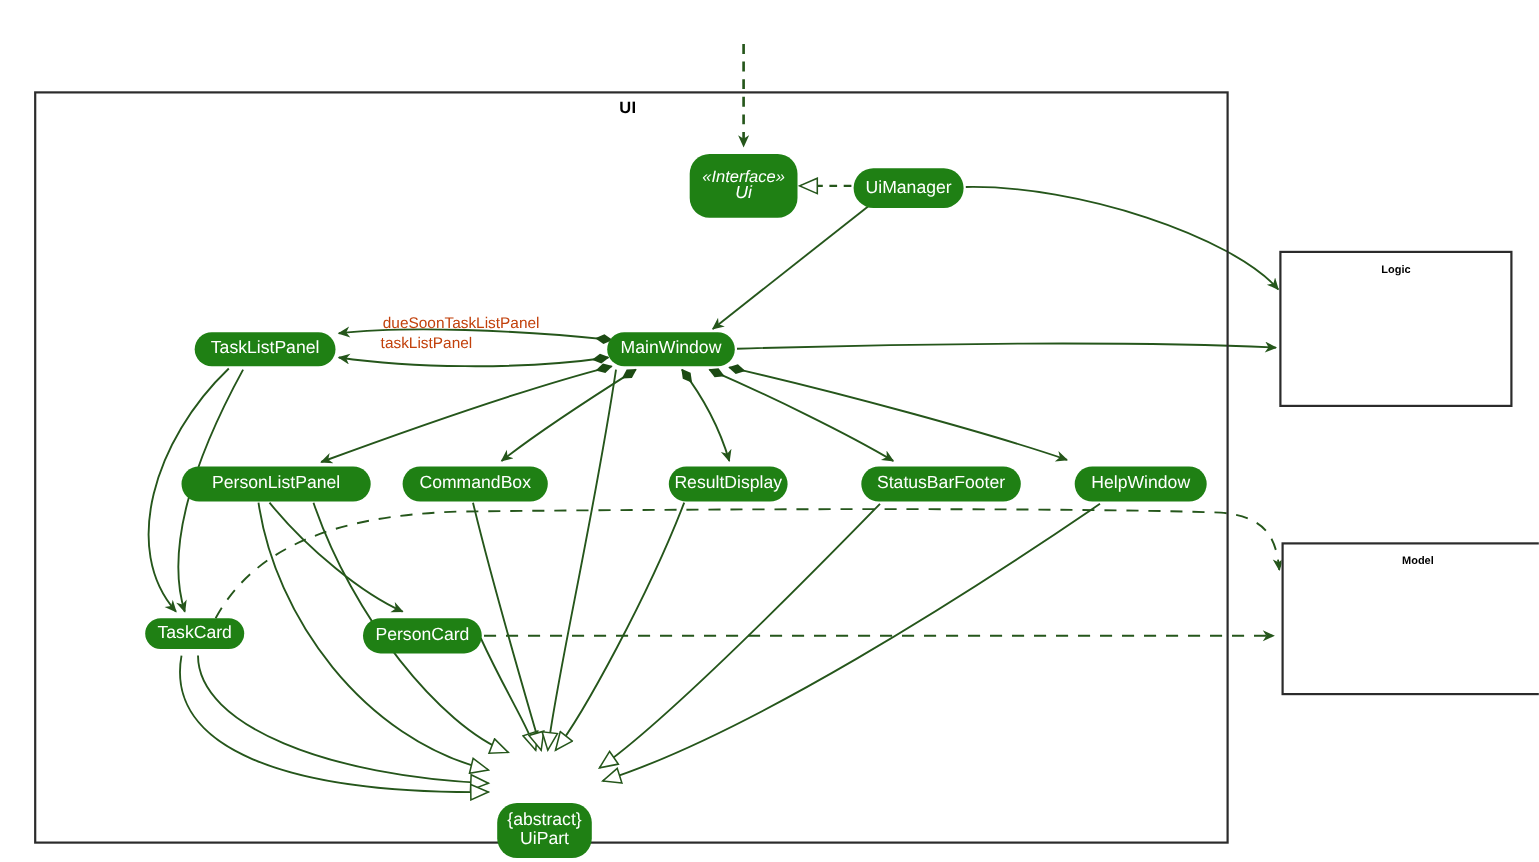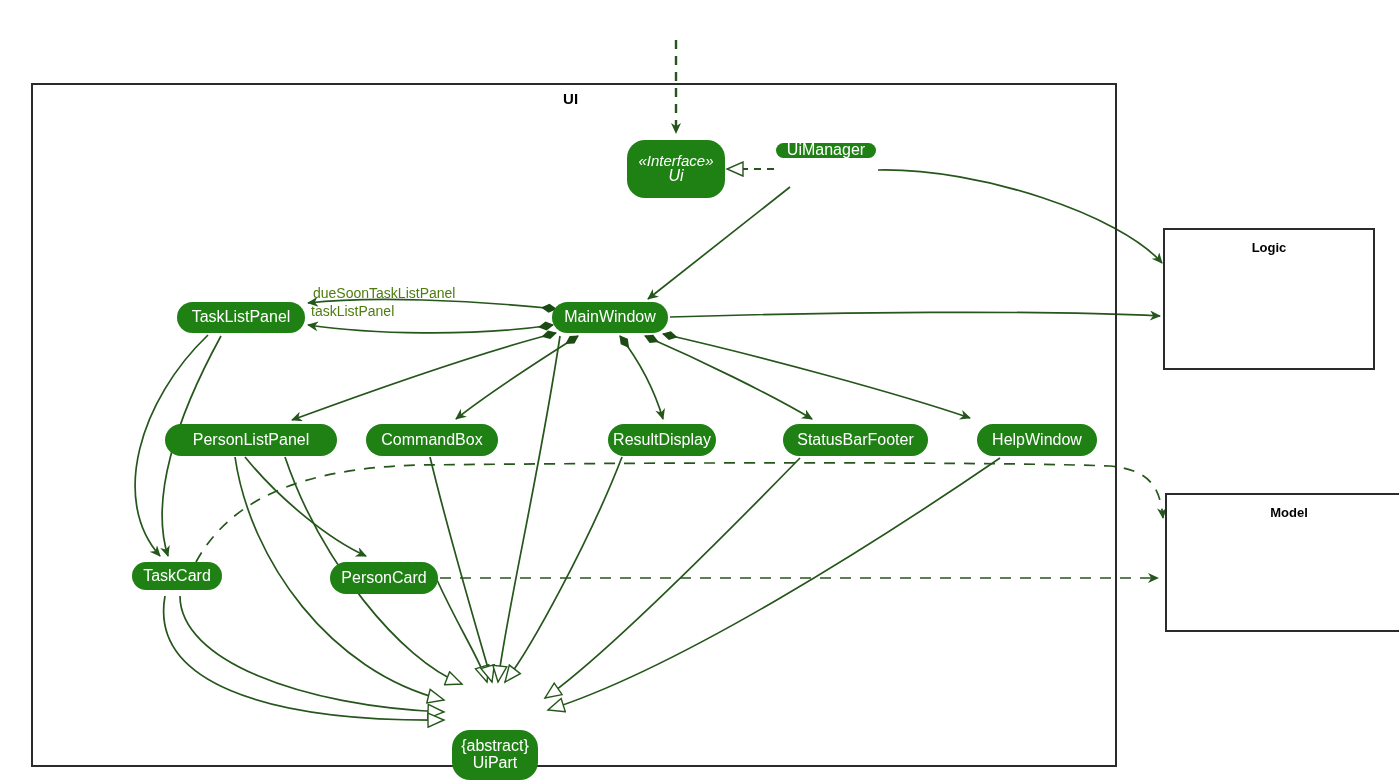--- a/index.html
+++ b/index.html
@@ -30,21 +30,21 @@
     position:absolute;
     border:2px solid #2b2b2b;
     background:#ffffff;
     box-sizing:border-box;
   }
   .extbox .lbl{
     position:absolute;
     left:0;right:0;top:10px;
     text-align:center;
     font-weight:bold;
-    font-size:13px;
+    font-size:10px;
     color:#000000;
   }
 
   .node{
     position:absolute;
     background:#1f8014;
     color:#ffffff;
     box-sizing:border-box;
     display:flex;
     flex-direction:column;
@@ -58,23 +58,24 @@
     border-radius:18px;
   }
   .node .stereo{font-style:italic;font-size:15px;}
   .node .nm{font-size:16px;}
   .node.iface .nm{font-style:italic;}
   .node.abstract .stereo{font-style:normal;font-size:16px;}
 
   .edge-label{
     position:absolute;
     font-size:14px;
-    color:#4d7c0f;
+    color:#c2410c;
     background:transparent;
     white-space:nowrap;
+    margin-left:35px;
   }
 </style>
 </head>
 <body>
 
 <div id="stage">
 
   <svg id="wires" viewBox="0 0 1399 784" xmlns="http://www.w3.org/2000/svg">
     <defs>
       <marker id="arrOpen" markerWidth="14" markerHeight="14" refX="11" refY="5" orient="auto" markerUnits="userSpaceOnUse">
@@ -147,21 +148,21 @@
   </div>
   <div class="extbox" style="left:1165px;top:493px;width:248px;height:139px;">
     <div class="lbl">Model</div>
   </div>
 
   <div class="node iface" style="left:627px;top:140px;width:98px;height:58px;">
     <span class="stereo">«Interface»</span>
     <span class="nm">Ui</span>
   </div>
 
-  <div class="node" style="left:776px;top:143px;width:100px;height:15px;">
+  <div class="node" style="left:776px;top:153px;width:100px;height:36px;">
     <span class="nm">UiManager</span>
   </div>
 
   <div class="node" style="left:552px;top:302px;width:116px;height:31px;">
     <span class="nm">MainWindow</span>
   </div>
 
   <div class="node" style="left:177px;top:302px;width:128px;height:31px;">
     <span class="nm">TaskListPanel</span>
   </div>

